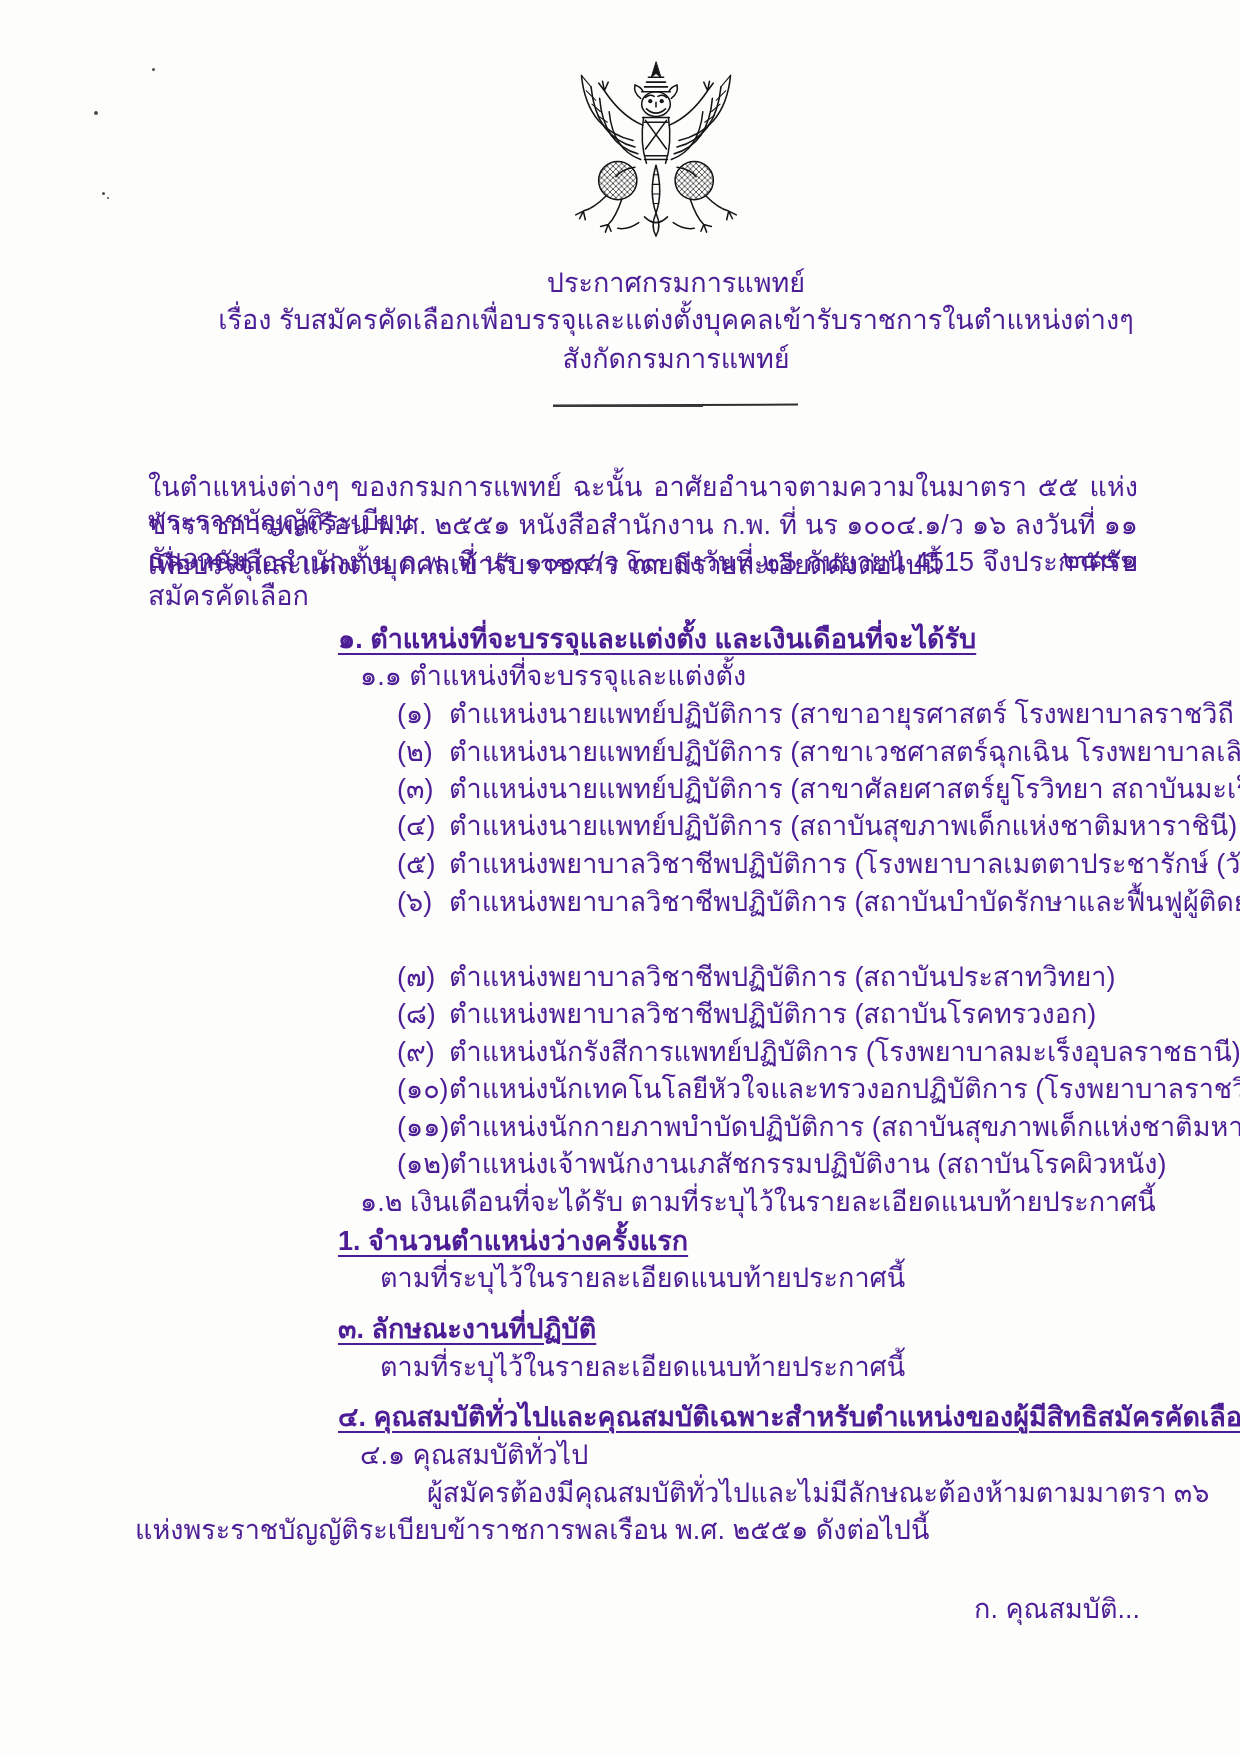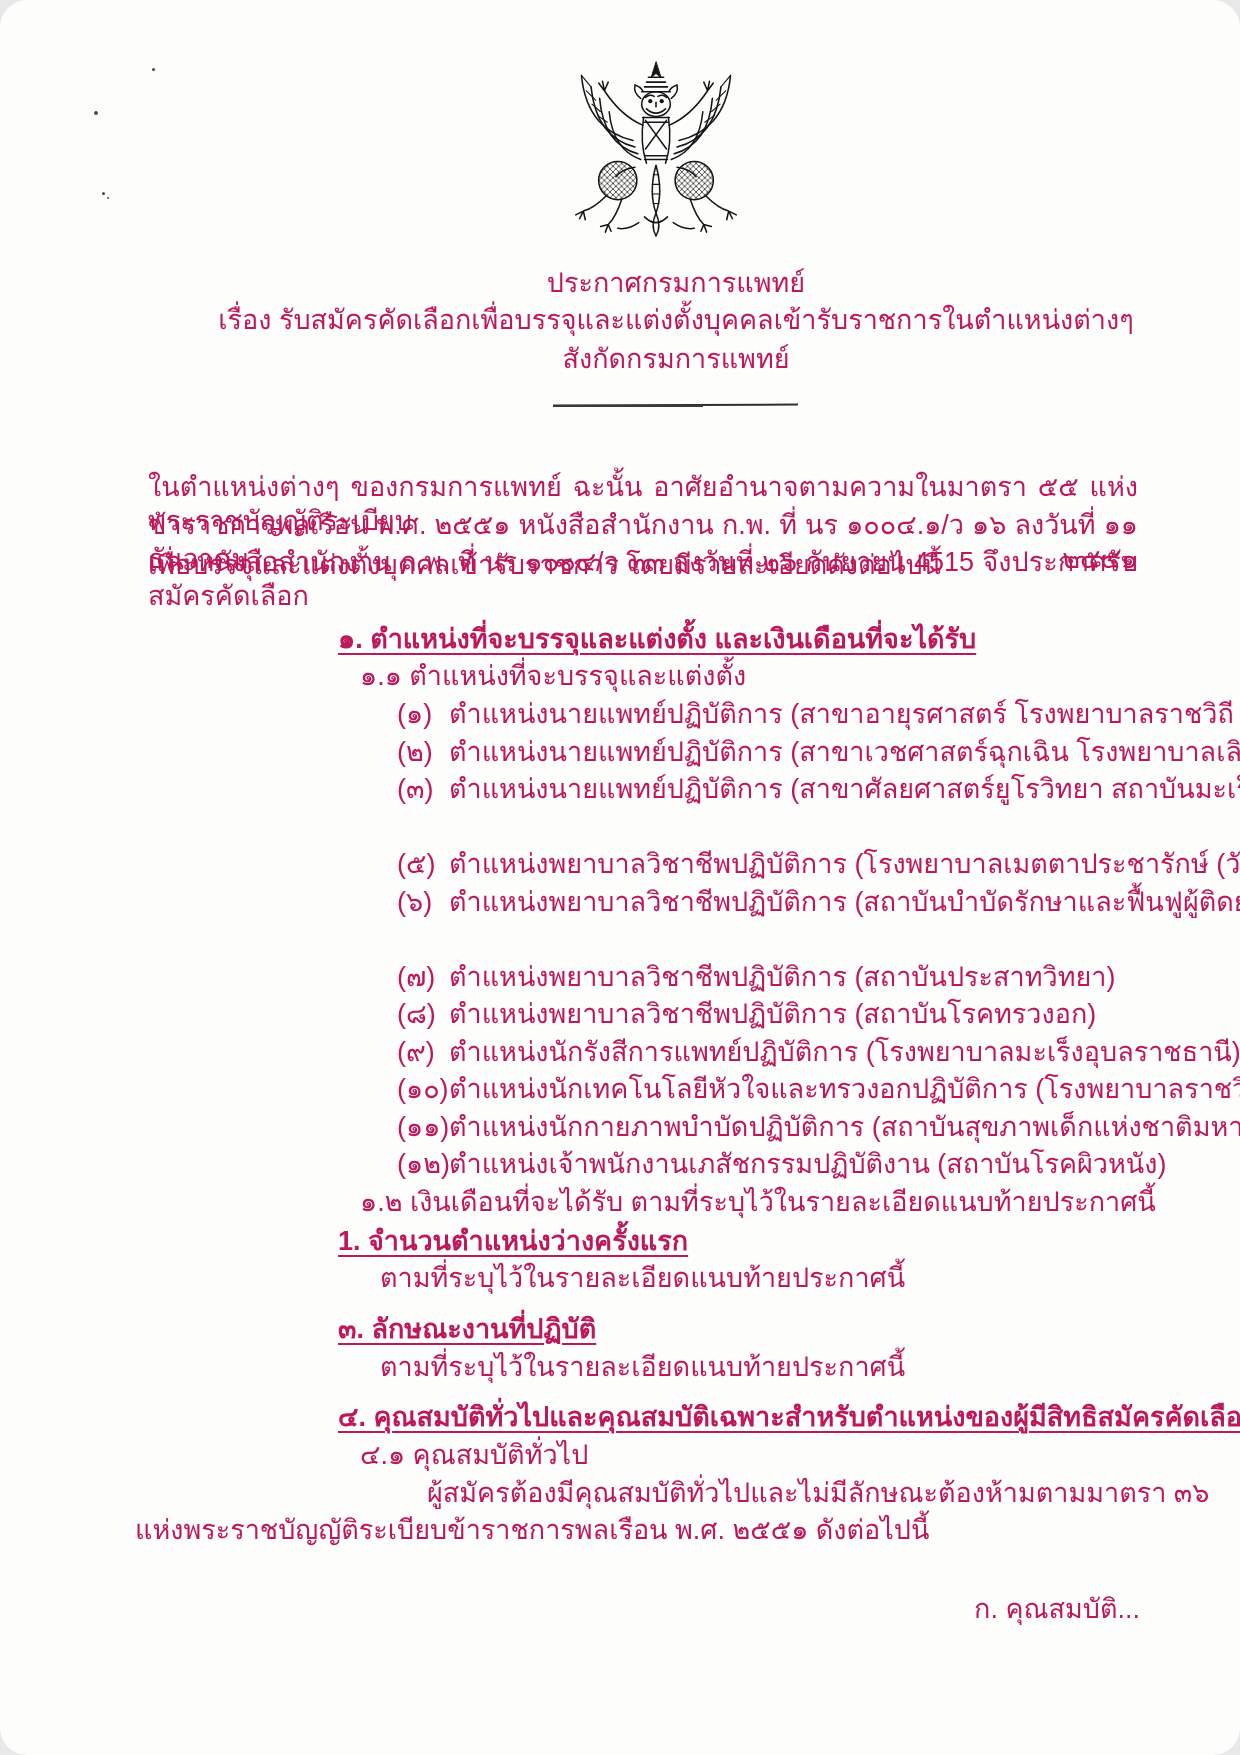--- a/index.html
+++ b/index.html
@@ -1,25 +1,24 @@
 <!DOCTYPE html>
 <html><head>
 <meta charset="utf-8">
 <style>
   html,body{margin:0;padding:0;background:#e8e8e8;}
   #page{
     position:relative;
     width:1240px;height:1755px;
     margin:0 auto;
     background:#fdfdfc;
-    color:#be185d;
+    color:#4c1d95;
     font-family:"Liberation Sans", sans-serif;
     font-size:27px;
     overflow:hidden;
-    border-radius:27px;
   }
   .line{position:absolute;white-space:nowrap;line-height:34px;}
   .just{white-space:normal;text-align:justify;text-align-last:justify;width:990px;left:148px;}
   .indent1{padding-left:110px;box-sizing:border-box;}
   .title-wrap{position:absolute;left:150px;width:1052px;text-align:center;}
   .bold-u{font-weight:700;text-decoration:underline;text-underline-offset:5px;text-decoration-thickness:2px;}
   .divider{position:absolute;left:553px;top:404px;width:245px;height:2px;background:#2f2f2f;transform:rotate(-0.2deg);}
   .divider2{position:absolute;left:553px;top:405px;width:150px;height:2px;background:#3a3a3a;}
   .pos-row{position:absolute;left:397px;white-space:nowrap;line-height:34px;}
   .pos-num{display:inline-block;width:52px;}
@@ -102,20 +101,21 @@
   <div class="line just" style="top:508px">ข้าราชการพลเรือน พ.ศ. ๒๕๕๑ หนังสือสำนักงาน ก.พ. ที่ นร ๑๐๐๔.๑/ว ๑๖ ลงวันที่ ๑๑ ธันวาคม ๒๕๕๑</div>
   <div class="line just" style="top:545px">และหนังสือสำนักงาน ก.พ. ที่ นร ๑๐๐๔/ว ๓๓ ลงวันที่ ๒๖ กันยายน 4515 จึงประกาศรับสมัครคัดเลือก</div>
   <div class="line" style="left:148px;top:548px">เพื่อบรรจุและแต่งตั้งบุคคลเข้ารับราชการ โดยมีรายละเอียดดังต่อไปนี้</div>
 
   <div class="line bold-u" style="left:338px;top:622px">๑. ตำแหน่งที่จะบรรจุและแต่งตั้ง และเงินเดือนที่จะได้รับ</div>
   <div class="line" style="left:360px;top:659px">๑.๑ ตำแหน่งที่จะบรรจุและแต่งตั้ง</div>
 
   <div class="pos-row" style="top:697px"><span class="pos-num">(๑)</span><span>ตำแหน่งนายแพทย์ปฏิบัติการ (สาขาอายุรศาสตร์ โรงพยาบาลราชวิถี ๒ (รังสิต))</span></div>
   <div class="pos-row" style="top:735px"><span class="pos-num">(๒)</span><span>ตำแหน่งนายแพทย์ปฏิบัติการ (สาขาเวชศาสตร์ฉุกเฉิน โรงพยาบาลเลิดสิน)</span></div>
   <div class="pos-row" style="top:772px"><span class="pos-num">(๓)</span><span>ตำแหน่งนายแพทย์ปฏิบัติการ (สาขาศัลยศาสตร์ยูโรวิทยา สถาบันมะเร็งแห่งชาติ)</span></div>
+  <div class="pos-row" style="top:809px"><span class="pos-num">(๔)</span><span>ตำแหน่งนายแพทย์ปฏิบัติการ (สถาบันสุขภาพเด็กแห่งชาติมหาราชินี)</span></div>
   <div class="pos-row" style="top:847px"><span class="pos-num">(๕)</span><span>ตำแหน่งพยาบาลวิชาชีพปฏิบัติการ (โรงพยาบาลเมตตาประชารักษ์ (วัดไร่ขิง))</span></div>
   <div class="pos-row" style="top:885px"><span class="pos-num">(๖)</span><span>ตำแหน่งพยาบาลวิชาชีพปฏิบัติการ (สถาบันบำบัดรักษาและฟื้นฟูผู้ติดยาเสพติด</span></div>
   <div class="pos-row" style="top:960px"><span class="pos-num">(๗)</span><span>ตำแหน่งพยาบาลวิชาชีพปฏิบัติการ (สถาบันประสาทวิทยา)</span></div>
   <div class="pos-row" style="top:997px"><span class="pos-num">(๘)</span><span>ตำแหน่งพยาบาลวิชาชีพปฏิบัติการ (สถาบันโรคทรวงอก)</span></div>
   <div class="pos-row" style="top:1035px"><span class="pos-num">(๙)</span><span>ตำแหน่งนักรังสีการแพทย์ปฏิบัติการ (โรงพยาบาลมะเร็งอุบลราชธานี)</span></div>
   <div class="pos-row" style="top:1072px"><span class="pos-num">(๑๐)</span><span>ตำแหน่งนักเทคโนโลยีหัวใจและทรวงอกปฏิบัติการ (โรงพยาบาลราชวิถี)</span></div>
   <div class="pos-row" style="top:1110px"><span class="pos-num">(๑๑)</span><span>ตำแหน่งนักกายภาพบำบัดปฏิบัติการ (สถาบันสุขภาพเด็กแห่งชาติมหาราชินี)</span></div>
   <div class="pos-row" style="top:1147px"><span class="pos-num">(๑๒)</span><span>ตำแหน่งเจ้าพนักงานเภสัชกรรมปฏิบัติงาน (สถาบันโรคผิวหนัง)</span></div>
 
   <div class="line" style="left:360px;top:1185px">๑.๒ เงินเดือนที่จะได้รับ ตามที่ระบุไว้ในรายละเอียดแนบท้ายประกาศนี้</div>

